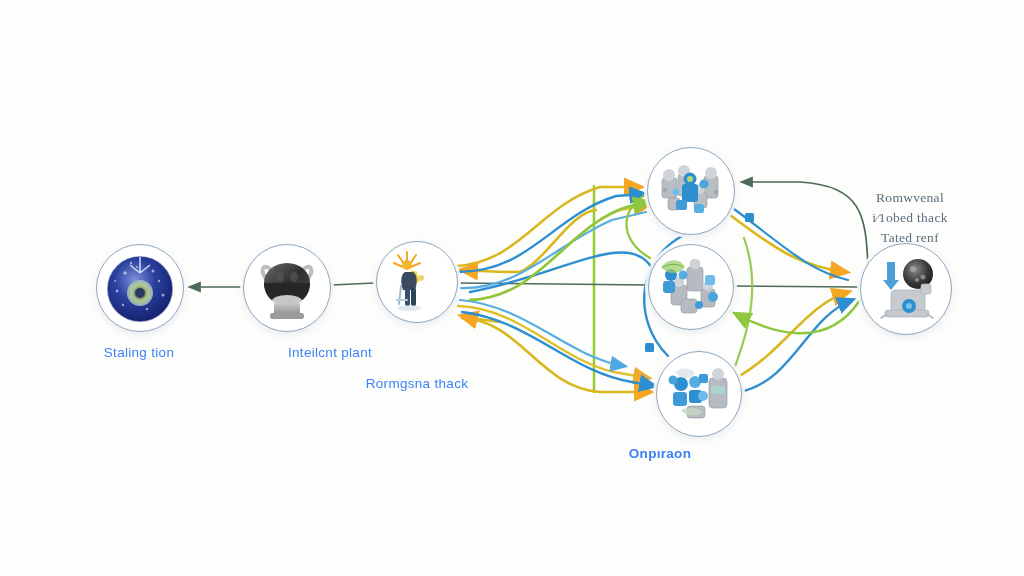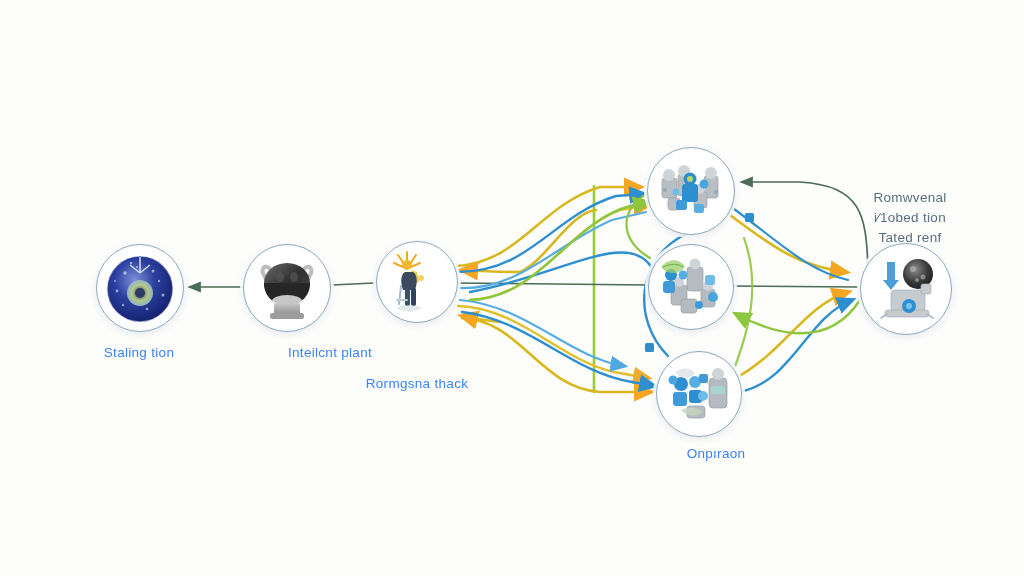--- a/index.html
+++ b/index.html
@@ -278,21 +278,21 @@
         <circle cx="38" cy="30" r="6" fill="#56aee2"></circle>
         <rect x="32" y="38" width="13" height="13" rx="3" fill="#2e8fd0"></rect>
         <circle cx="46" cy="44" r="5" fill="#6dbcea"></circle>
         <circle cx="16" cy="28" r="4.5" fill="#4aa4dd"></circle>
         <rect x="42" y="22" width="9" height="9" rx="2" fill="#3f9ad8"></rect>
       </g>
       <path d="M18 20 C26 14 36 16 38 22 C32 28 22 27 18 20 Z" fill="#dfe6ea" opacity=".9"></path>
       <path d="M24 58 C32 54 42 56 46 60 C38 66 28 64 24 58 Z" fill="#c6d7c2" opacity=".8"></path>
     </svg>
   </div>
-  <div class="nlabel" style="left:716px;top:446px;">Onpıraon</div>
+  <div class="nlabel" style="left:660px;top:446px;font-weight:bold;">Onpıraon</div>
 
   <div class="node" style="left:860px;top:243px;width:90px;height:90px;">
     <svg class="art" viewBox="0 0 90 90">
       <defs>
         <radialGradient id="gDark" cx="40%" cy="35%" r="70%">
           <stop offset="0%" stop-color="#8c8c8c"></stop>
           <stop offset="60%" stop-color="#3a3a3a"></stop>
           <stop offset="100%" stop-color="#1d1d1d"></stop>
         </radialGradient>
       </defs>
@@ -312,19 +312,19 @@
       </g>
       <circle cx="48" cy="62" r="7" fill="#2e8fd0"></circle>
       <circle cx="48" cy="62" r="3" fill="#7cc4ec"></circle>
       <g stroke="#b0b6bc" stroke-width="1.6" stroke-linecap="round">
         <line x1="26" y1="70" x2="20" y2="74"></line>
         <line x1="66" y1="70" x2="72" y2="74"></line>
       </g>
     </svg>
   </div>
 
-  <div class="blocktext" style="left:910px;top:188px;">
+  <div class="blocktext" style="left:910px;top:188px;font-family:Liberation Serif, serif;">
     <div>Romwvenal</div>
-    <div>i⁄1obed tion</div>
+    <div>i⁄1obed thack</div>
     <div>Tated renf</div>
   </div>
 
 </div>
 
 </body></html>

